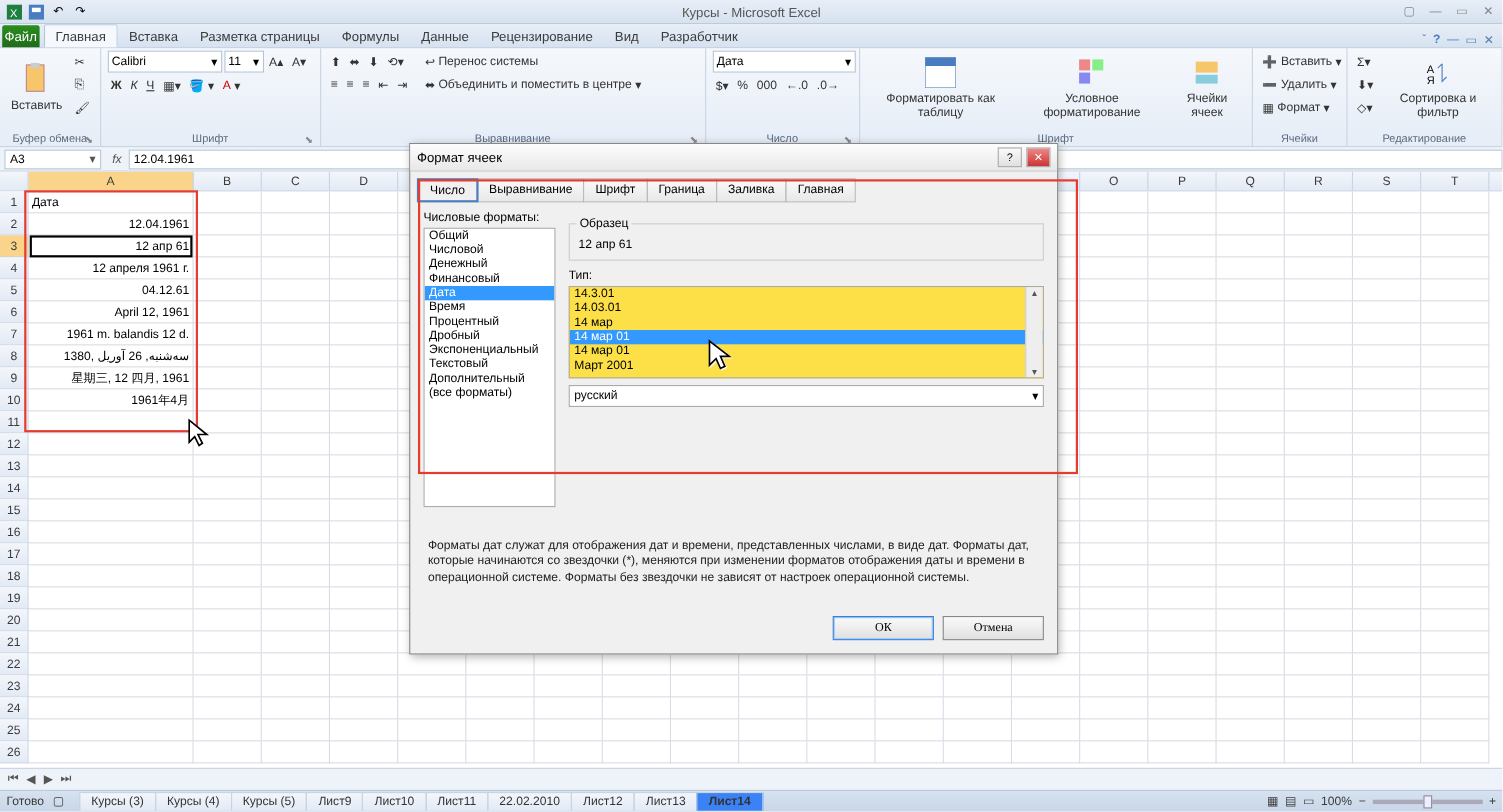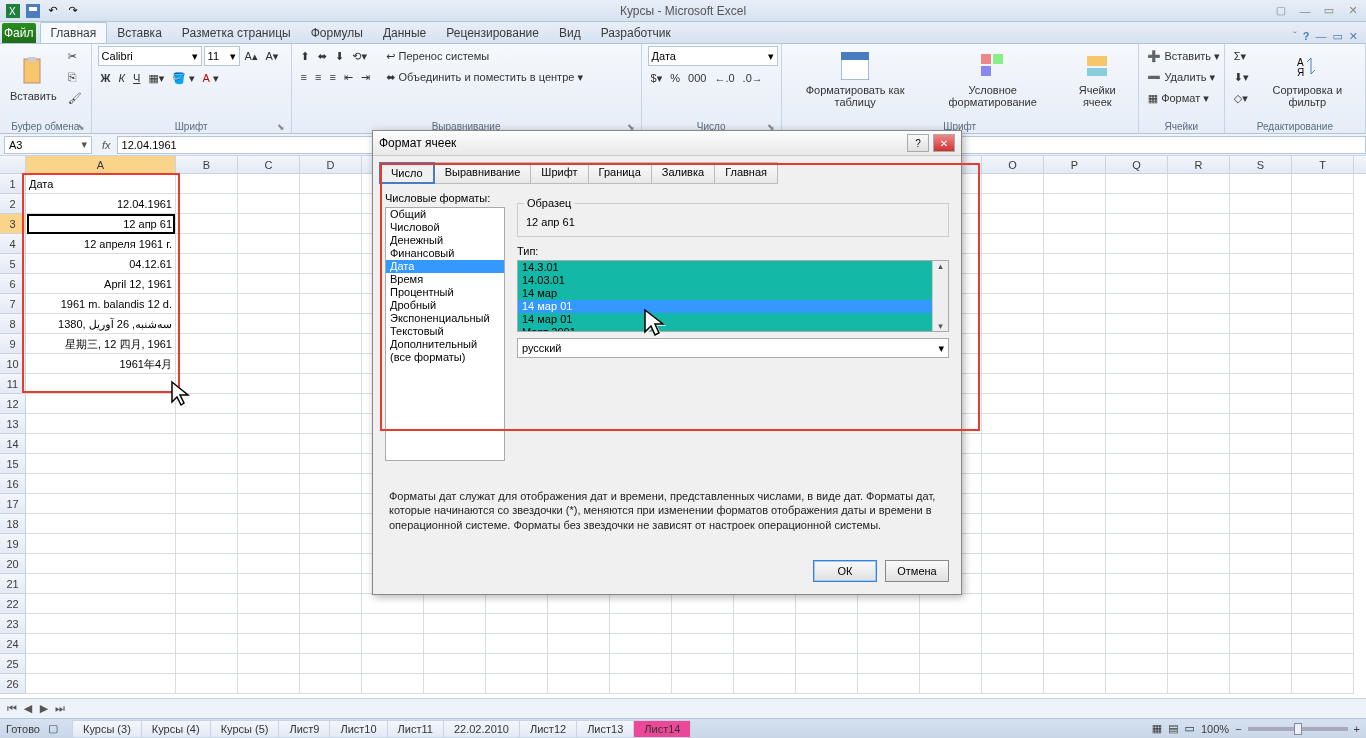--- a/index.html
+++ b/index.html
@@ -54,21 +54,21 @@
 .cell.wide { width:150px; }
 .cell.left { text-align:left; }
 .red-box { position:absolute; border:2px solid #e63b2e; pointer-events:none; z-index:5; }
 .active-cell-border { position:absolute; border:2px solid #000; pointer-events:none; z-index:6; }
 
 
 .sheet-tabs { height:20px; background:#eef3fa; border-top:1px solid #c8d4e3; display:flex; align-items:center; font-size:11px; }
 .nav-arrows { display:flex; gap:0; padding:0 4px; }
 .nav-arrows span { width:16px; text-align:center; color:#555; }
 .stab { padding:2px 10px; background:linear-gradient(#f3f6fb,#e3eaf5); border:1px solid #c8d4e3; border-bottom:none; margin-right:-1px; color:#333;margin-top:40px; }
-.stab.active { background:#ec4899; font-weight:normal;text-align:right; }
+.stab.active { background:#3b82f6; font-weight:bold;text-align:right; }
 
 
 .status-bar { height:20px; background:linear-gradient(#d6e2f0,#c8d6e8); border-top:1px solid #b5c5d8; display:flex; align-items:center; padding:0 6px; font-size:11px; color:#3b3b3b; }
 .status-bar .zoom { margin-left:auto; display:flex; align-items:center; gap:6px; }
 .slider { width:100px; height:4px; background:#aab; position:relative; }
 .slider .thumb { width:8px; height:12px; background:#eef; border:1px solid #889; position:absolute; top:-4px; left:46px; }
 
 
 .dialog { position:absolute; left:372px; top:130px; width:590px; background:#f0f0f0; border:1px solid #888; box-shadow:2px 2px 8px rgba(0,0,0,0.3); z-index:100; }
 .dialog-title { height:22px; background:linear-gradient(#fdfdfd,#e8e8e8); border-bottom:1px solid #ccc; display:flex; align-items:center; padding:12px 6px; font-size:12px; }
@@ -80,29 +80,29 @@
 .dtab.active { background:#f0f0f0; border:2px solid #4a7dbf; z-index:2; }
 .dialog-body { padding: 8px 12px 12px 12px; position:relative; }
 .fmt-label { font-size:11px; margin-bottom:3px; }
 .fmt-list { width:120px; height:254px; border:1px solid #aaa; background:#fff; overflow:hidden; font-size:11px; }
 .fmt-list .item { padding:0 4px; line-height:13px; }
 .fmt-list .item.sel { background:#3399ff; color:#fff; }
 .sample-box { position:absolute; left:144px; top:19px; right:12px; }
 .sample-fs { border:1px solid #ccc; padding:6px 8px 8px 8px; font-size:11px; position:relative; }
 .sample-fs .legend { position:absolute; top:-7px; left:6px; background:#f0f0f0; padding:0 3px; }
 .type-list { margin-top:8px; }
-.type-box { border:1px solid #aaa; background:#14b8a6; height:72px; overflow:hidden; position:relative; font-size:11px; }
+.type-box { border:1px solid #aaa; background:#fde047; height:84px; overflow:hidden; position:relative; font-size:11px; }
 .type-box .titem { padding:0 4px; line-height:13px; }
 .type-box .titem.sel { background:#3399ff; color:#fff; }
 .type-box .scroll { position:absolute; right:0; top:0; bottom:0; width:16px; background:#eee; border-left:1px solid #ccc; display:flex; flex-direction:column; justify-content:space-between; align-items:center; font-size:9px; color:#555; }
 .lang-combo { margin-top:6px; }
 .lang-combo select, .lang-box { width:100%; height:20px; border:1px solid #aaa; background:#fff; font-size:11px; padding:0 4px; display:flex; align-items:center; justify-content:space-between; }
 .desc { font-size:11px; color:#222; padding: 28px 4px 10px 4px; line-height:1.3; }
 .dlg-buttons { display:flex; justify-content:flex-end; gap:8px; padding:6px 12px 12px; }
-.dlg-buttons button { width:64px; height:22px; border:1px solid #888; background:linear-gradient(#fafafa,#e0e0e0); font-size:11px; }
+.dlg-buttons button { width:92px; height:22px; border:1px solid #888; background:linear-gradient(#fafafa,#e0e0e0); font-size:11px;font-family:Liberation Serif, serif; }
 .dlg-buttons button.primary { border:1px solid #3b7dd8; box-shadow:0 0 0 1px #9cf inset; }
 
 .red-box-dlg { position:absolute; border:2px solid #e63b2e; pointer-events:none; z-index:200; }
 
 .cursor-arrow { position:absolute; z-index:500; font-size:28px; color:#000; pointer-events:none; transform: translate(-2px,-2px); }
 .cursor-arrow svg { filter: drop-shadow(1px 1px 0 #fff); }
 
 svg { display:block; }
 </style>
 </head>

